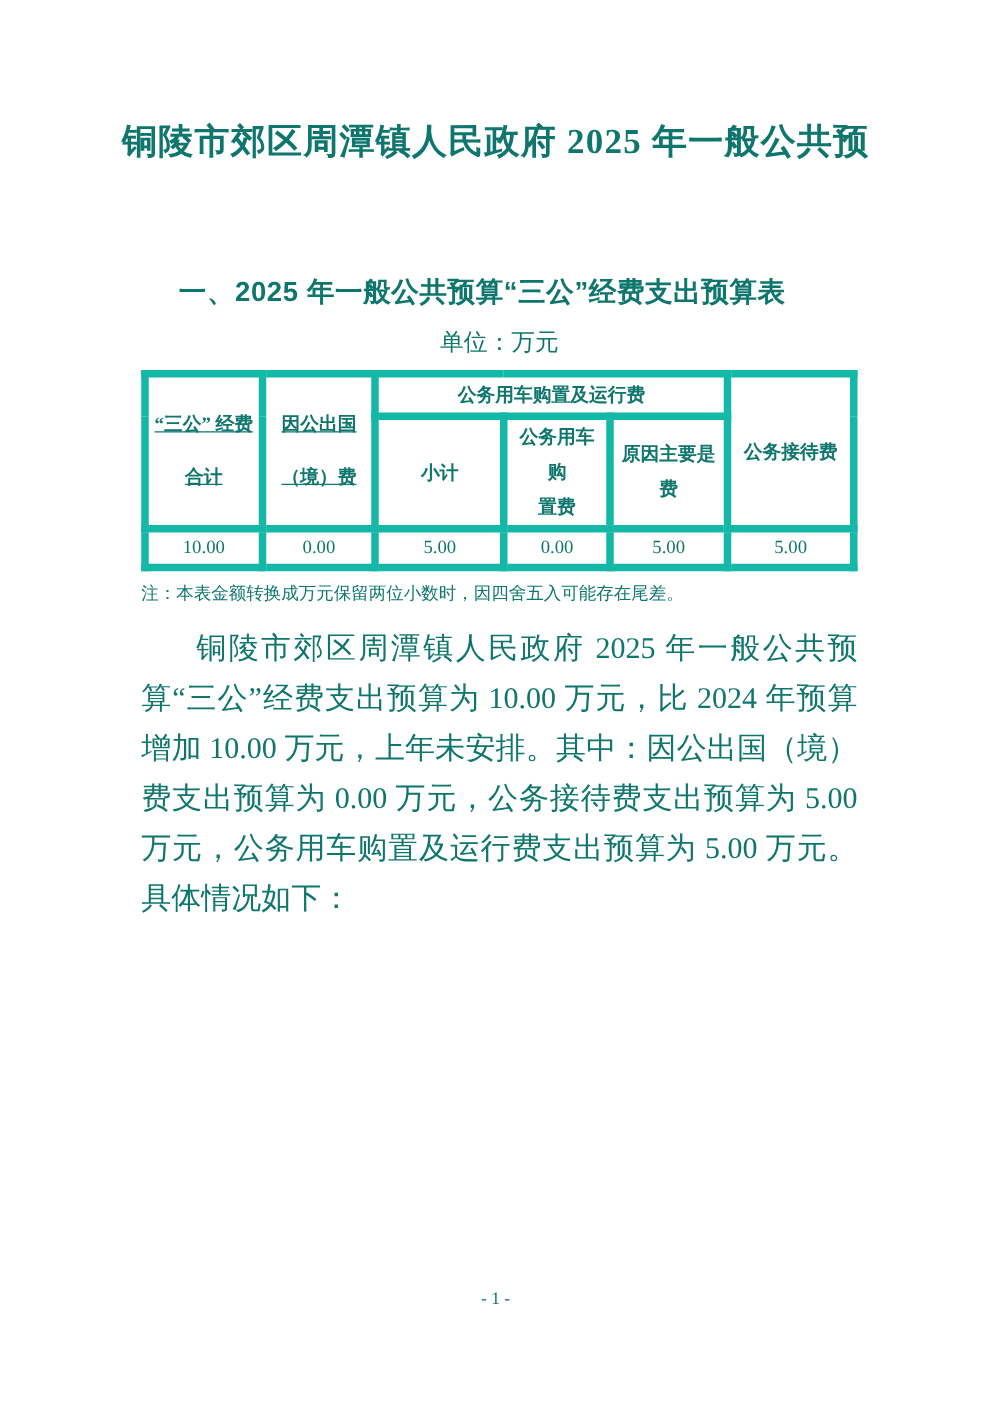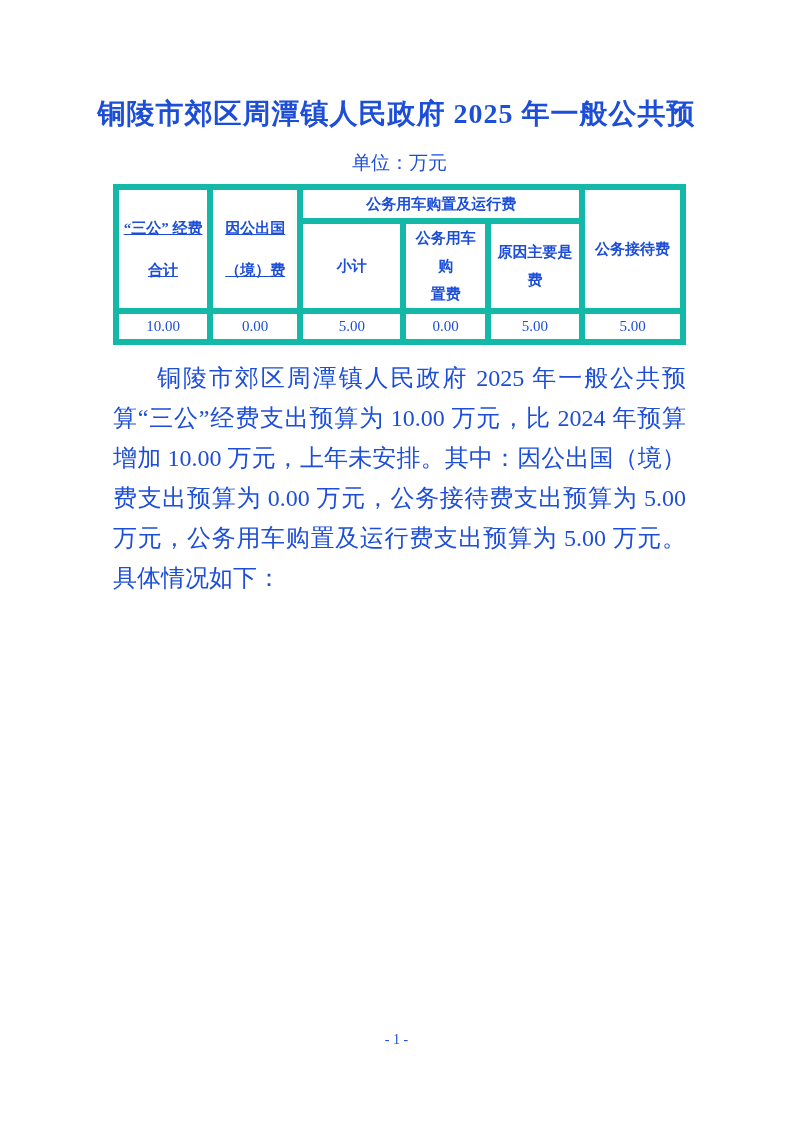--- a/index.html
+++ b/index.html
@@ -6,21 +6,21 @@
     margin: 0;
     padding: 0;
     background: #ffffff;
   }
   .page {
     position: relative;
     width: 793px;
     height: 1122px;
     margin: 0 auto;
     background: #ffffff;
-    color: #1d4ed8;
+    color: #0f766e;
     font-family: "Liberation Serif", serif;
     overflow: hidden;
   }
   .doc-title {
     margin: 0;
     padding-top: 90px;
     text-align: center;
     font-size: 28px;
     font-weight: bold;
     line-height: 47px;
@@ -105,20 +105,21 @@
 <body>
 
 <div class="page">
 
   <h1 class="doc-title">
     <span class="t-line">铜陵市郊区周潭镇人民政府 2025 年一般公共预</span>
   </h1>
 
   <div class="content">
 
+    <h2 class="sec-heading first">一、2025 年一般公共预算“三公”经费支出预算表</h2>
 
     <div class="unit">单位：万元</div>
 
     <table class="budget">
       <colgroup>
         <col style="width:16.6%">
         <col style="width:15.9%">
         <col style="width:18.2%">
         <col style="width:14.9%">
         <col style="width:16.6%">
@@ -152,20 +153,21 @@
           <td class="val">10.00</td>
           <td class="val">0.00</td>
           <td class="val">5.00</td>
           <td class="val">0.00</td>
           <td class="val">5.00</td>
           <td class="val">5.00</td>
         </tr>
       </tbody>
     </table>
 
+    <div class="note">注：本表金额转换成万元保留两位小数时，因四舍五入可能存在尾差。</div>
 
 
     <p class="body-para lead-top">铜陵市郊区周潭镇人民政府 2025 年一般公共预算“三公”经费支出预算为 10.00 万元，比 2024 年预算增加 10.00 万元，上年未安排。其中：因公出国（境）费支出预算为 0.00 万元，公务接待费支出预算为 5.00 万元，公务用车购置及运行费支出预算为 5.00 万元。具体情况如下：</p>
 
 
   </div>
 
   <div class="page-number">- 1 -</div>
 
 </div>

